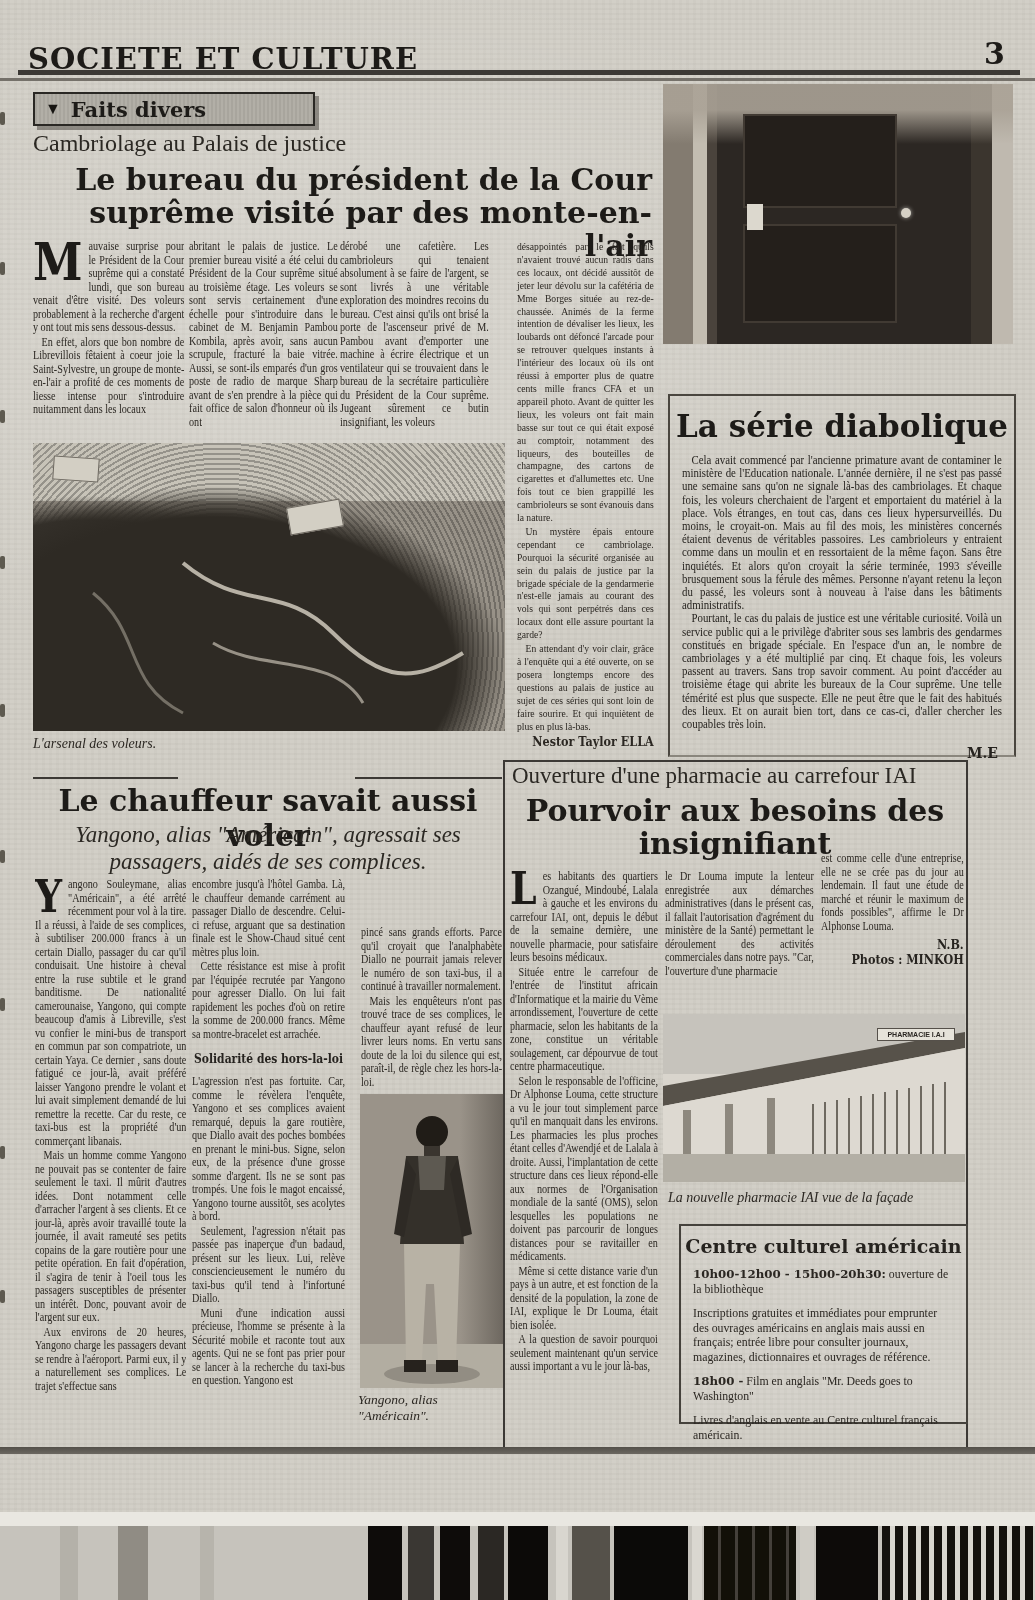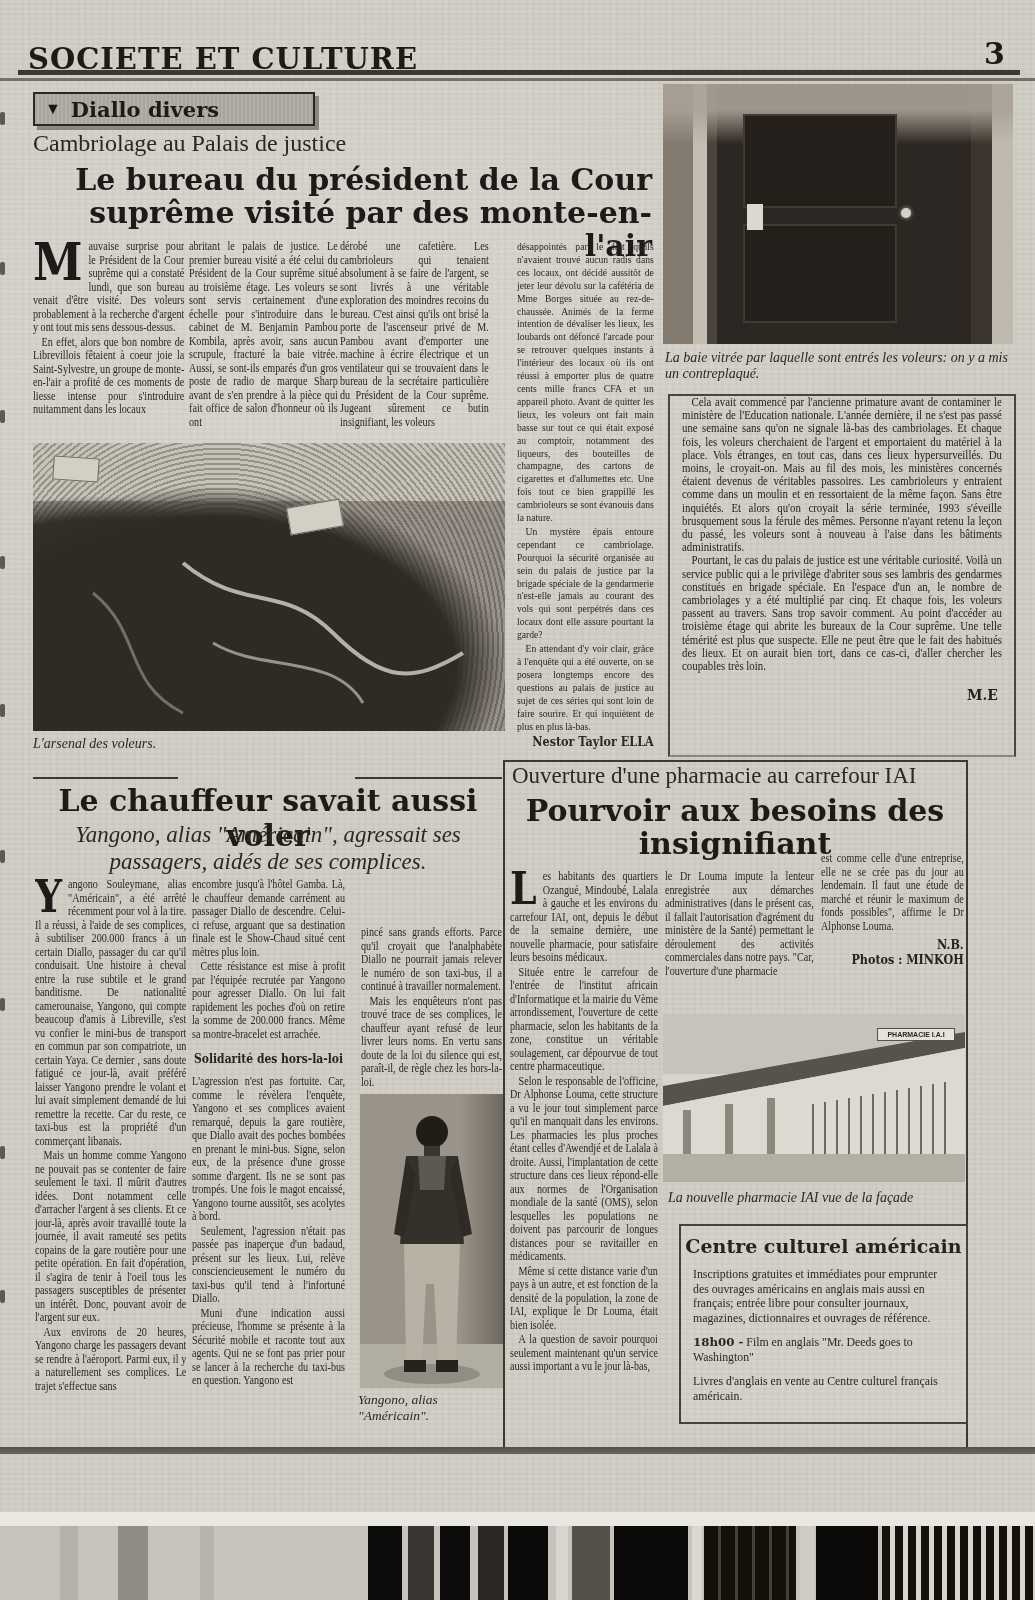--- a/index.html
+++ b/index.html
@@ -87,21 +87,21 @@
 
 <div class="page">
 
   <div class="abs section-title" style="left:28px;top:42px;">SOCIETE ET CULTURE</div>
   <div class="abs page-number" style="left:984px;top:36px;">3</div>
   <div class="abs rule" style="left:18px;top:70px;width:1002px;height:5px;"></div>
   <div class="abs rule-soft" style="left:0;top:78px;width:1035px;height:3px;"></div>
 
   <div class="abs fd-box" style="left:33px;top:92px;width:258px;height:30px;">
     <span class="fd-marker">▼</span>
-    <span class="fd-label">Diallo divers</span>
+    <span class="fd-label">Faits divers</span>
   </div>
 
   <div class="abs kicker" style="left:33px;top:130px;">Cambriolage au Palais de justice</div>
   <div class="abs headline h1a" style="left:30px;top:163px;width:622px;">Le bureau du président de la Cour suprême visité par des monte-en-l'air</div>
 
   <div class="abs" style="left:33px;top:240px;width:151px;height:204px;overflow:hidden;">
     <div class="cond bodycol" style="width:176px;">
       <div class="dropcap">M</div>
       <div>
           <p>auvaise surprise pour le Président de la Cour suprême qui a constaté lundi, que son bureau venait d'être visité. Des voleurs probablement à la recherche d'argent y ont tout mis sens dessous-dessus.</p>
@@ -140,23 +140,23 @@
     <div class="outlet" style="left:20px;top:14px;width:44px;height:22px;transform:rotate(4deg);"></div>
   </div>
   <div class="abs caption" style="left:33px;top:736px;width:300px;">L'arsenal des voleurs.</div>
 
   <div class="abs photo door-photo" style="left:663px;top:84px;width:350px;height:260px;">
     <div class="door-panel" style="left:80px;top:30px;width:150px;height:90px;"></div>
     <div class="door-panel" style="left:80px;top:140px;width:150px;height:95px;"></div>
     <div class="door-note" style="left:84px;top:120px;width:16px;height:26px;"></div>
     <div class="door-knob" style="left:238px;top:124px;"></div>
   </div>
-  <div class="abs caption" style="left:665px;top:350px;width:352px;">La baie vitrée par laquelle sont entrés les voleurs: on y a mis un contreplaqué.</div>
 
   <div class="abs serie-box" style="left:668px;top:394px;width:344px;height:359px;">
+    <div class="serie-title">La série diabolique</div>
     <div style="padding:0 12px;overflow:hidden;">
       <div class="cond serie-body" style="width:372px;">
           <p>Cela avait commencé par l'ancienne primature avant de contaminer le ministère de l'Education nationale. L'année dernière, il ne s'est pas passé une semaine sans qu'on ne signale là-bas des cambriolages. Et chaque fois, les voleurs cherchaient de l'argent et emportaient du matériel à la place. Vols étranges, en tout cas, dans ces lieux hypersurveillés. Du moins, le croyait-on. Mais au fil des mois, les ministères concernés étaient devenus de véritables passoires. Les cambrioleurs y entraient comme dans un moulin et en ressortaient de la même façon. Sans être inquiétés. Et alors qu'on croyait la série terminée, 1993 s'éveille brusquement sous la férule des mêmes. Personne n'ayant retenu la leçon du passé, les voleurs sont à nouveau à l'aise dans les bâtiments administratifs.</p>
           <p>Pourtant, le cas du palais de justice est une véritable curiosité. Voilà un service public qui a le privilège d'abriter sous ses lambris des gendarmes constitués en brigade spéciale. En l'espace d'un an, le nombre de cambriolages y a été multiplié par cinq. Et chaque fois, les voleurs passent au travers. Sans trop savoir comment. Au point d'accéder au troisième étage qui abrite les bureaux de la Cour suprême. Une telle témérité est plus que suspecte. Elle ne peut être que le fait des habitués des lieux. Et on aurait bien tort, dans ce cas-ci, d'aller chercher les coupables très loin.</p>
         </div>
       <div class="serie-sig">M.E</div>
     </div>
   </div>
 
   <div class="abs rule" style="left:33px;top:777px;width:145px;height:2px;"></div>
@@ -277,20 +277,21 @@
       </g>
       <rect x="0" y="140" width="302" height="28" fill="#b3afa5"></rect>
     </svg>
     <div class="photo-sign" style="right:10px;top:14px;width:72px;">PHARMACIE I.A.I</div>
   </div>
   <div class="abs caption" style="left:668px;top:1190px;width:300px;">La nouvelle pharmacie IAI vue de  la façade</div>
 
   <div class="abs cc-box" style="left:679px;top:1224px;width:285px;height:196px;">
     <div class="cc-title">Centre culturel américain</div>
     <div class="cc-body">
+      <div class="cc-line"><span class="b">10h00-12h00 - 15h00-20h30:</span><span> ouverture de la bibliothèque</span></div>
       <div class="cc-line">Inscriptions gratuites et immédiates pour emprunter des ouvrages américains en anglais mais aussi en français; entrée libre pour consulter journaux, magazines, dictionnaires et ouvrages de référence.</div>
       <div class="cc-line"><span class="b">18h00 -</span><span> Film en anglais "Mr. Deeds goes to Washington"</span></div>
       <div class="cc-line">Livres d'anglais en vente au Centre culturel français américain.</div>
     </div>
   </div>
 
   <div class="abs footer-bar" style="left:0;top:1447px;width:1035px;height:7px;"></div>
   <div class="abs footer-text" style="left:0;top:1514px;width:1035px;">L'Union du mercredi 6 janvier 1993</div>
 
   <div class="bind-mark" style="top:112px;"></div>

